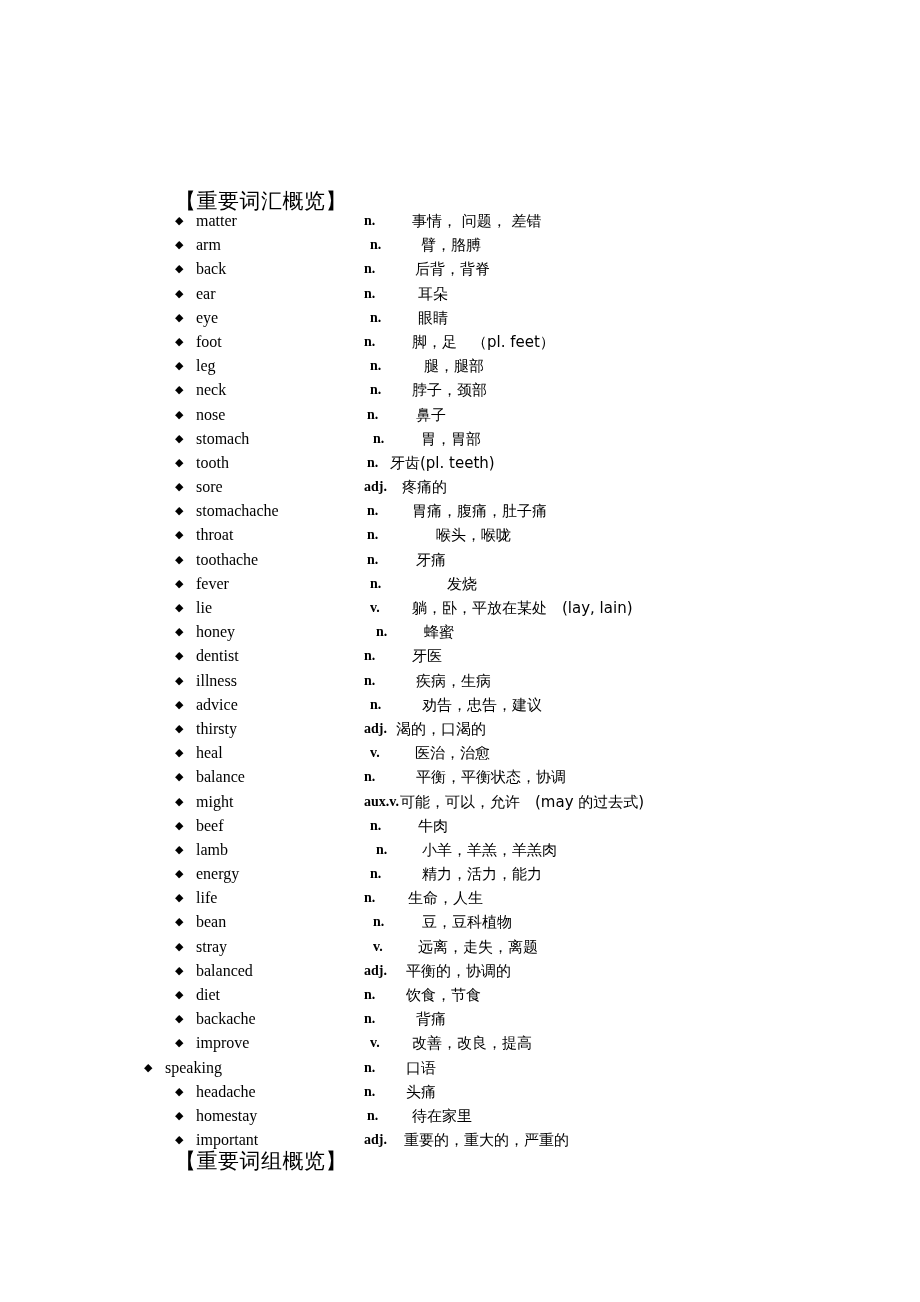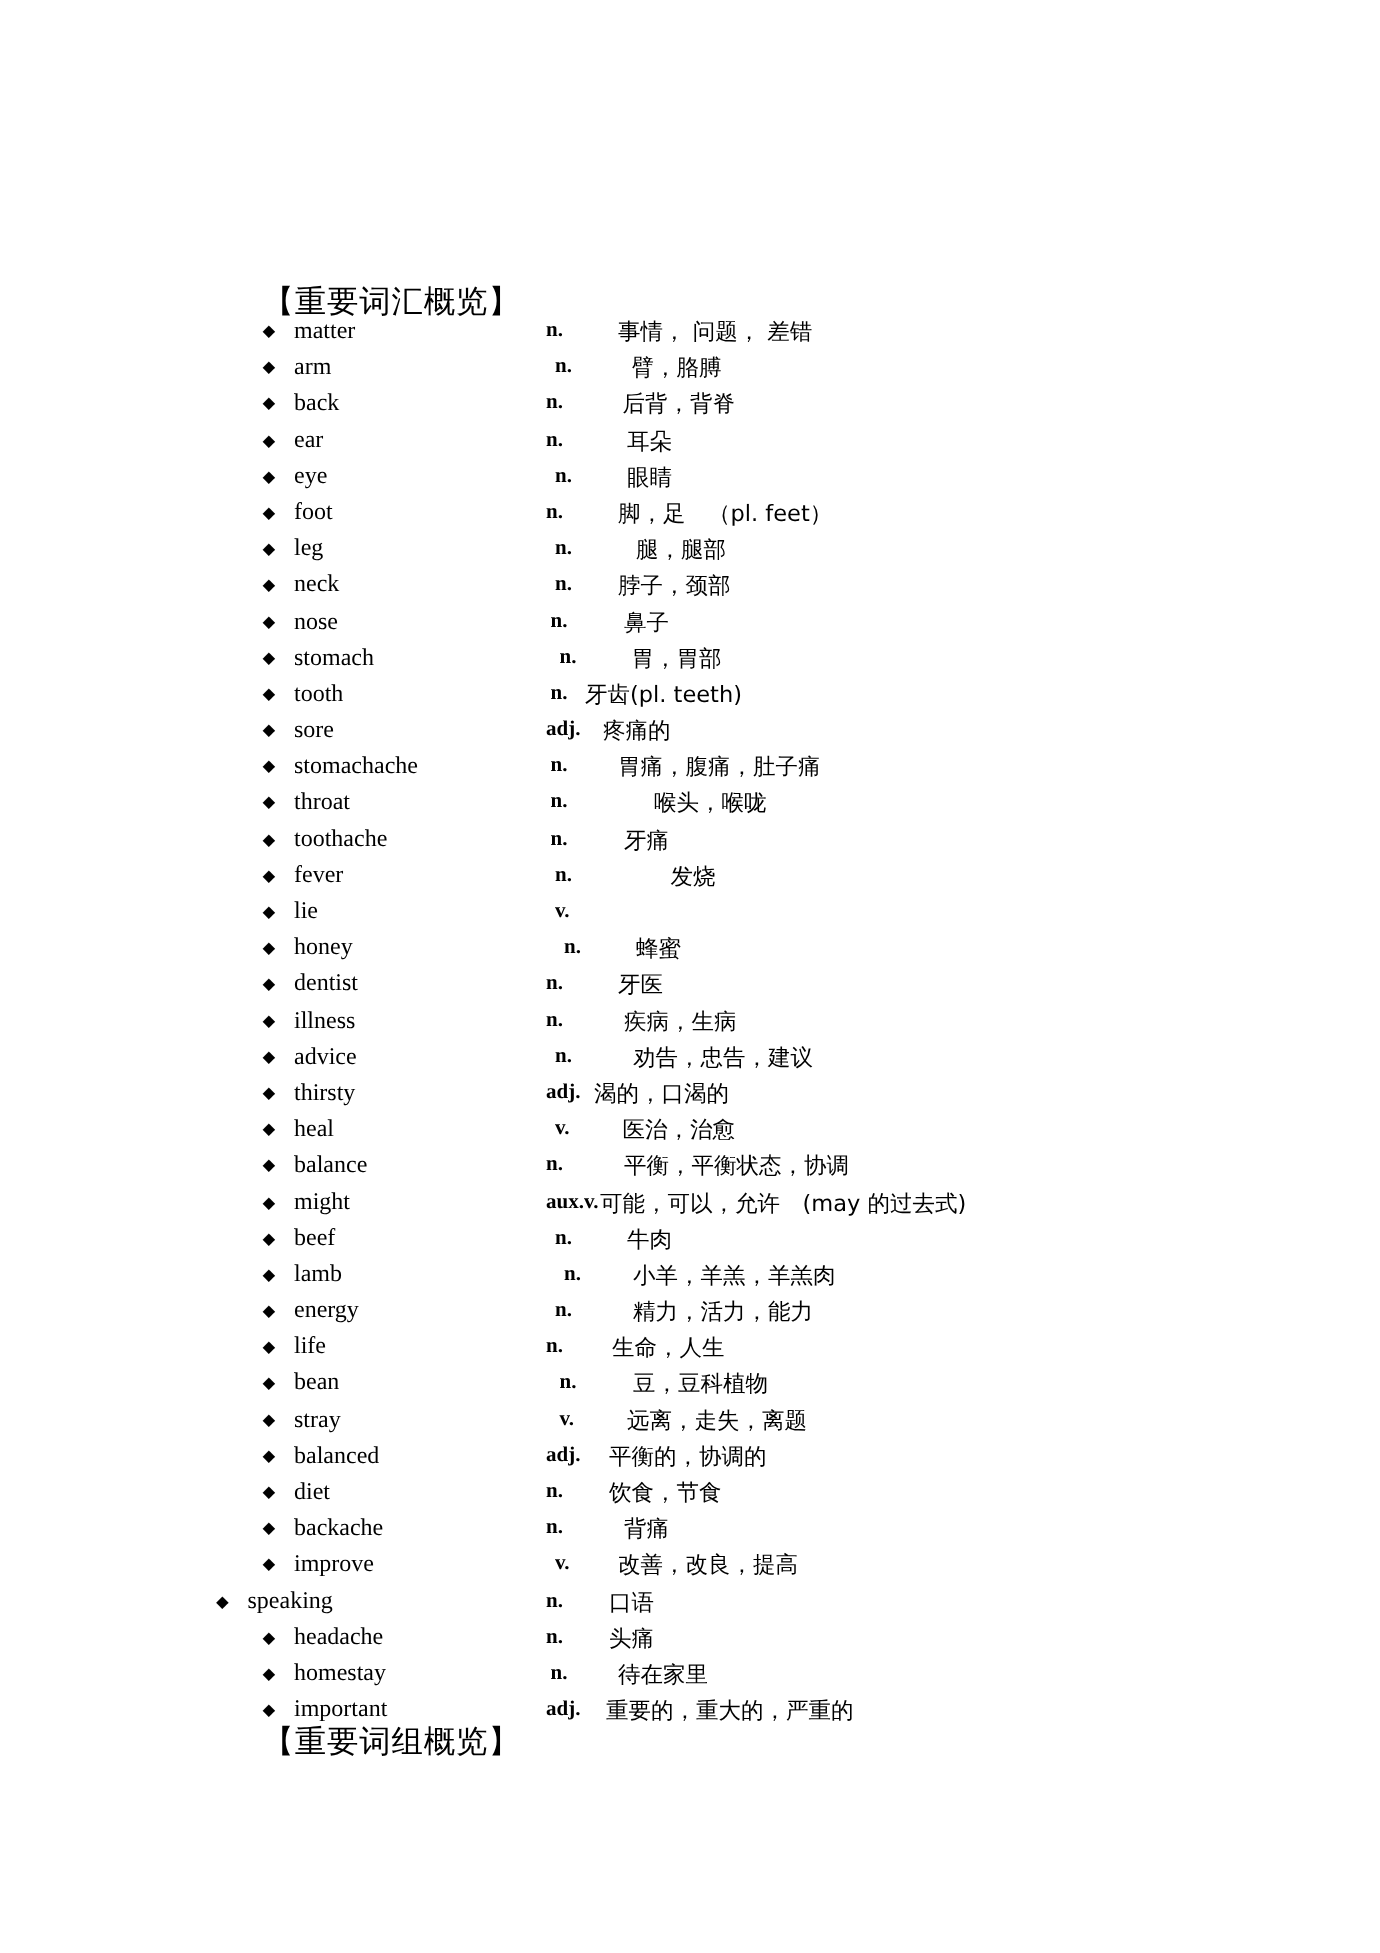--- a/index.html
+++ b/index.html
@@ -194,20 +194,21 @@
       <div class="vocab-row">
         <span class="bullet">◆</span>
         <span class="word">fever</span>
         <span class="pos" style="left: 370px;">n.</span>
         <span class="meaning" style="left: 411px; margin-left: 36px;">发烧</span>
       </div>
       <div class="vocab-row">
         <span class="bullet">◆</span>
         <span class="word">lie</span>
         <span class="pos" style="left: 370px;">v.</span>
+        <span class="meaning" style="left: 412px;">躺，卧，平放在某处　(lay, lain)</span>
       </div>
       <div class="vocab-row">
         <span class="bullet">◆</span>
         <span class="word">honey</span>
         <span class="pos" style="left: 376px;">n.</span>
         <span class="meaning" style="left: 424px;">蜂蜜</span>
       </div>
       <div class="vocab-row">
         <span class="bullet">◆</span>
         <span class="word">dentist</span>

